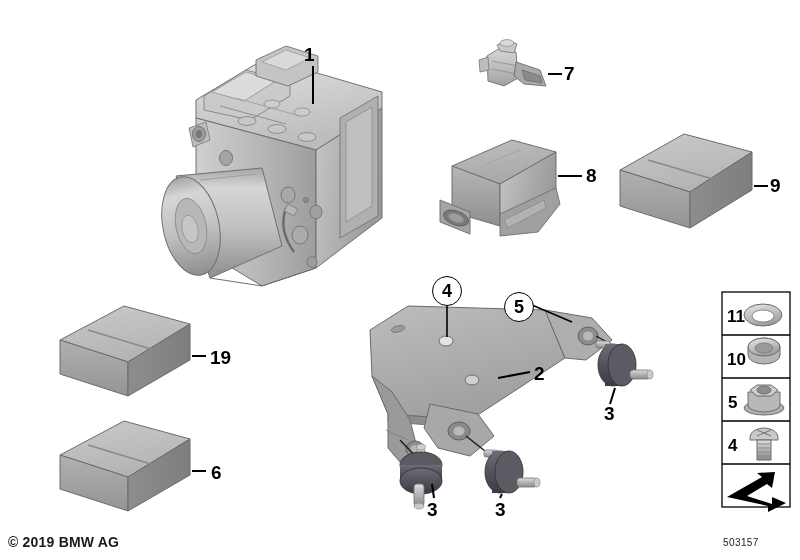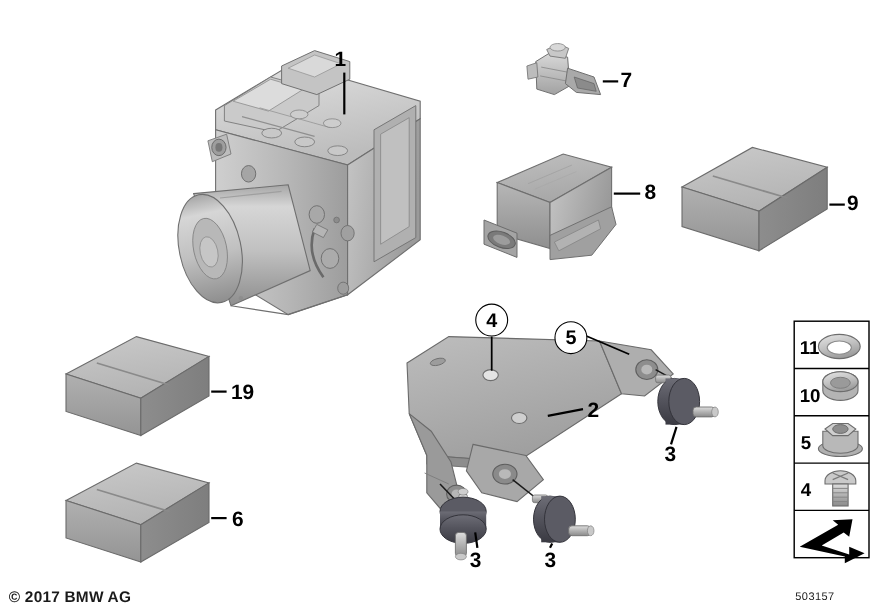--- a/index.html
+++ b/index.html
@@ -382,16 +382,16 @@
   <div class="callout-circled" style="left:504px; top:292px;">5</div>
   <div class="callout-label" style="left:604px; top:404px;">3</div>
   <div class="callout-label" style="left:427px; top:500px;">3</div>
   <div class="callout-label" style="left:495px; top:500px;">3</div>
 
   <div class="legend-num" style="left:727px; top:298px;">11</div>
   <div class="legend-num" style="left:727px; top:341px;">10</div>
   <div class="legend-num" style="left:728px; top:384px;">5</div>
   <div class="legend-num" style="left:728px; top:427px;">4</div>
 
-  <div id="copyright">© 2017 BMW AG</div>
+  <div id="copyright">© 2019 BMW AG</div>
   <div id="drawing-number">503157</div>
 
 </div>
 
 </body></html>

